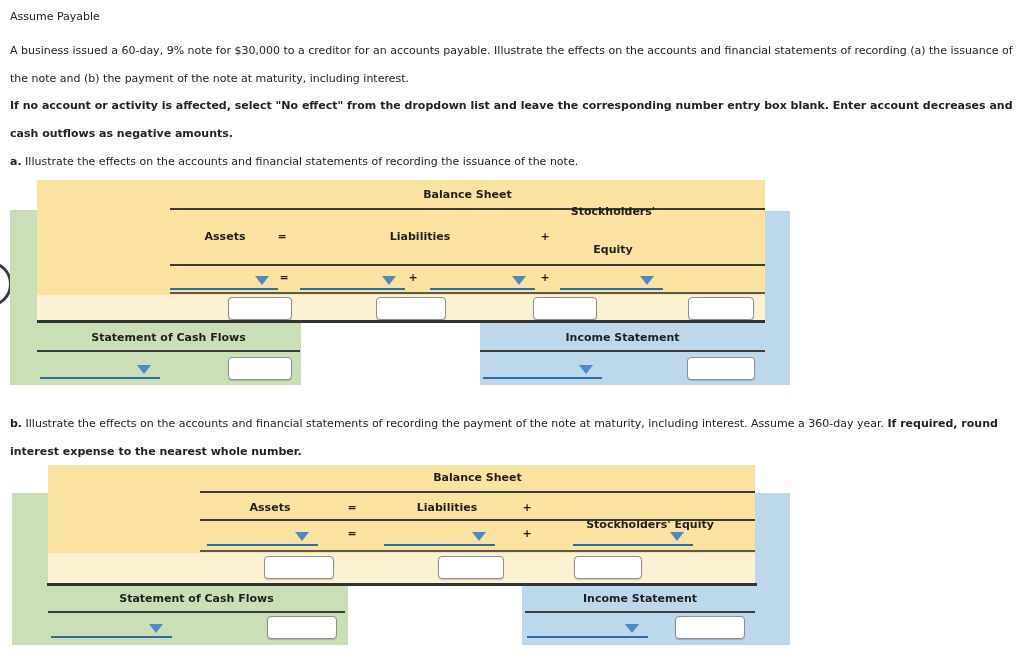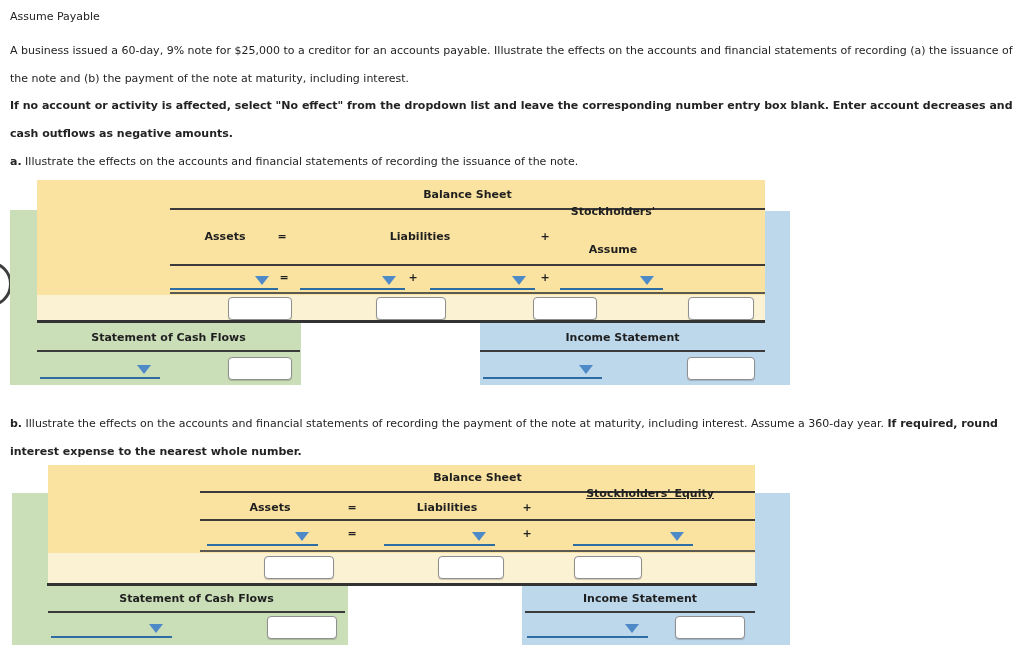--- a/index.html
+++ b/index.html
@@ -33,21 +33,21 @@
   .arc{position:absolute;left:-34px;top:261px;width:40px;height:40px;border:3px solid #3d3d3d;
        border-radius:50%;background:transparent;}
 </style>
 </head>
 <body>
 
 <div class="page">
 
   <div class="para" style="left:10px;top:3px;">Assume Payable</div>
 
-  <div class="para" style="left:10px;top:37px;width:1006px;">A business issued a 60-day, 9% note for $25,000 to a creditor for an accounts payable. Illustrate the effects on the accounts and financial statements of recording (a) the issuance of the note and (b) the payment of the note at maturity, including interest.</div>
+  <div class="para" style="left:10px;top:37px;width:1006px;">A business issued a 60-day, 9% note for $30,000 to a creditor for an accounts payable. Illustrate the effects on the accounts and financial statements of recording (a) the issuance of the note and (b) the payment of the note at maturity, including interest.</div>
 
   <div class="para bold" style="left:10px;top:92px;width:1010px;">If no account or activity is affected, select "No effect" from the dropdown list and leave the corresponding number entry box blank. Enter account decreases and cash outflows as negative amounts.</div>
 
   <div class="para" style="left:10px;top:148px;width:1006px;">
     <span class="bold">a.</span>
     <span>Illustrate the effects on the accounts and financial statements of recording the issuance of the note.</span>
   </div>
 
   <div class="arc"></div>
 
@@ -57,21 +57,21 @@
   <div class="box-cream" style="left:37px;top:295px;width:728px;height:27px;"></div>
 
   <div class="lbl" style="left:170px;top:188px;width:595px;">Balance Sheet</div>
   <div class="rule" style="left:170px;top:208px;width:595px;"></div>
 
   <div class="lbl" style="left:185px;top:230px;width:80px;">Assets</div>
   <div class="op" style="left:270px;top:230px;width:24px;">=</div>
   <div class="lbl" style="left:370px;top:230px;width:100px;">Liabilities</div>
   <div class="op" style="left:533px;top:230px;width:24px;">+</div>
   <div class="lbl" style="left:553px;top:205px;width:120px;">Stockholders'</div>
-  <div class="lbl" style="left:553px;top:243px;width:120px;">Assume</div>
+  <div class="lbl" style="left:553px;top:243px;width:120px;">Equity</div>
   <div class="rule" style="left:170px;top:264px;width:595px;"></div>
 
   <div class="ddl" style="left:170px;top:272px;width:108px;">
     <span class="val"></span>
     <span class="tri"></span>
   </div>
   <div class="op" style="left:276px;top:271px;width:16px;">=</div>
   <div class="ddl" style="left:300px;top:272px;width:105px;">
     <span class="val"></span>
     <span class="tri"></span>
@@ -121,21 +121,21 @@
   <div class="box-yellow" style="left:48px;top:465px;width:707px;height:88px;"></div>
   <div class="box-cream" style="left:48px;top:553px;width:707px;height:30px;"></div>
 
   <div class="lbl" style="left:200px;top:471px;width:555px;">Balance Sheet</div>
   <div class="rule" style="left:200px;top:491px;width:555px;"></div>
 
   <div class="lbl" style="left:230px;top:501px;width:80px;">Assets</div>
   <div class="op" style="left:343px;top:501px;width:18px;">=</div>
   <div class="lbl" style="left:397px;top:501px;width:100px;">Liabilities</div>
   <div class="op" style="left:518px;top:501px;width:18px;">+</div>
-  <div class="lbl" style="left:560px;top:487px;width:180px;text-decoration:underline;">Stockholders' Equity</div>
+  <div class="lbl" style="left:560px;top:518px;width:180px;">Stockholders' Equity</div>
   <div class="rule" style="left:200px;top:519px;width:555px;"></div>
 
   <div class="ddl" style="left:207px;top:528px;width:111px;">
     <span class="val"></span>
     <span class="tri"></span>
   </div>
   <div class="op" style="left:344px;top:527px;width:16px;">=</div>
   <div class="ddl" style="left:384px;top:528px;width:111px;">
     <span class="val"></span>
     <span class="tri"></span>

